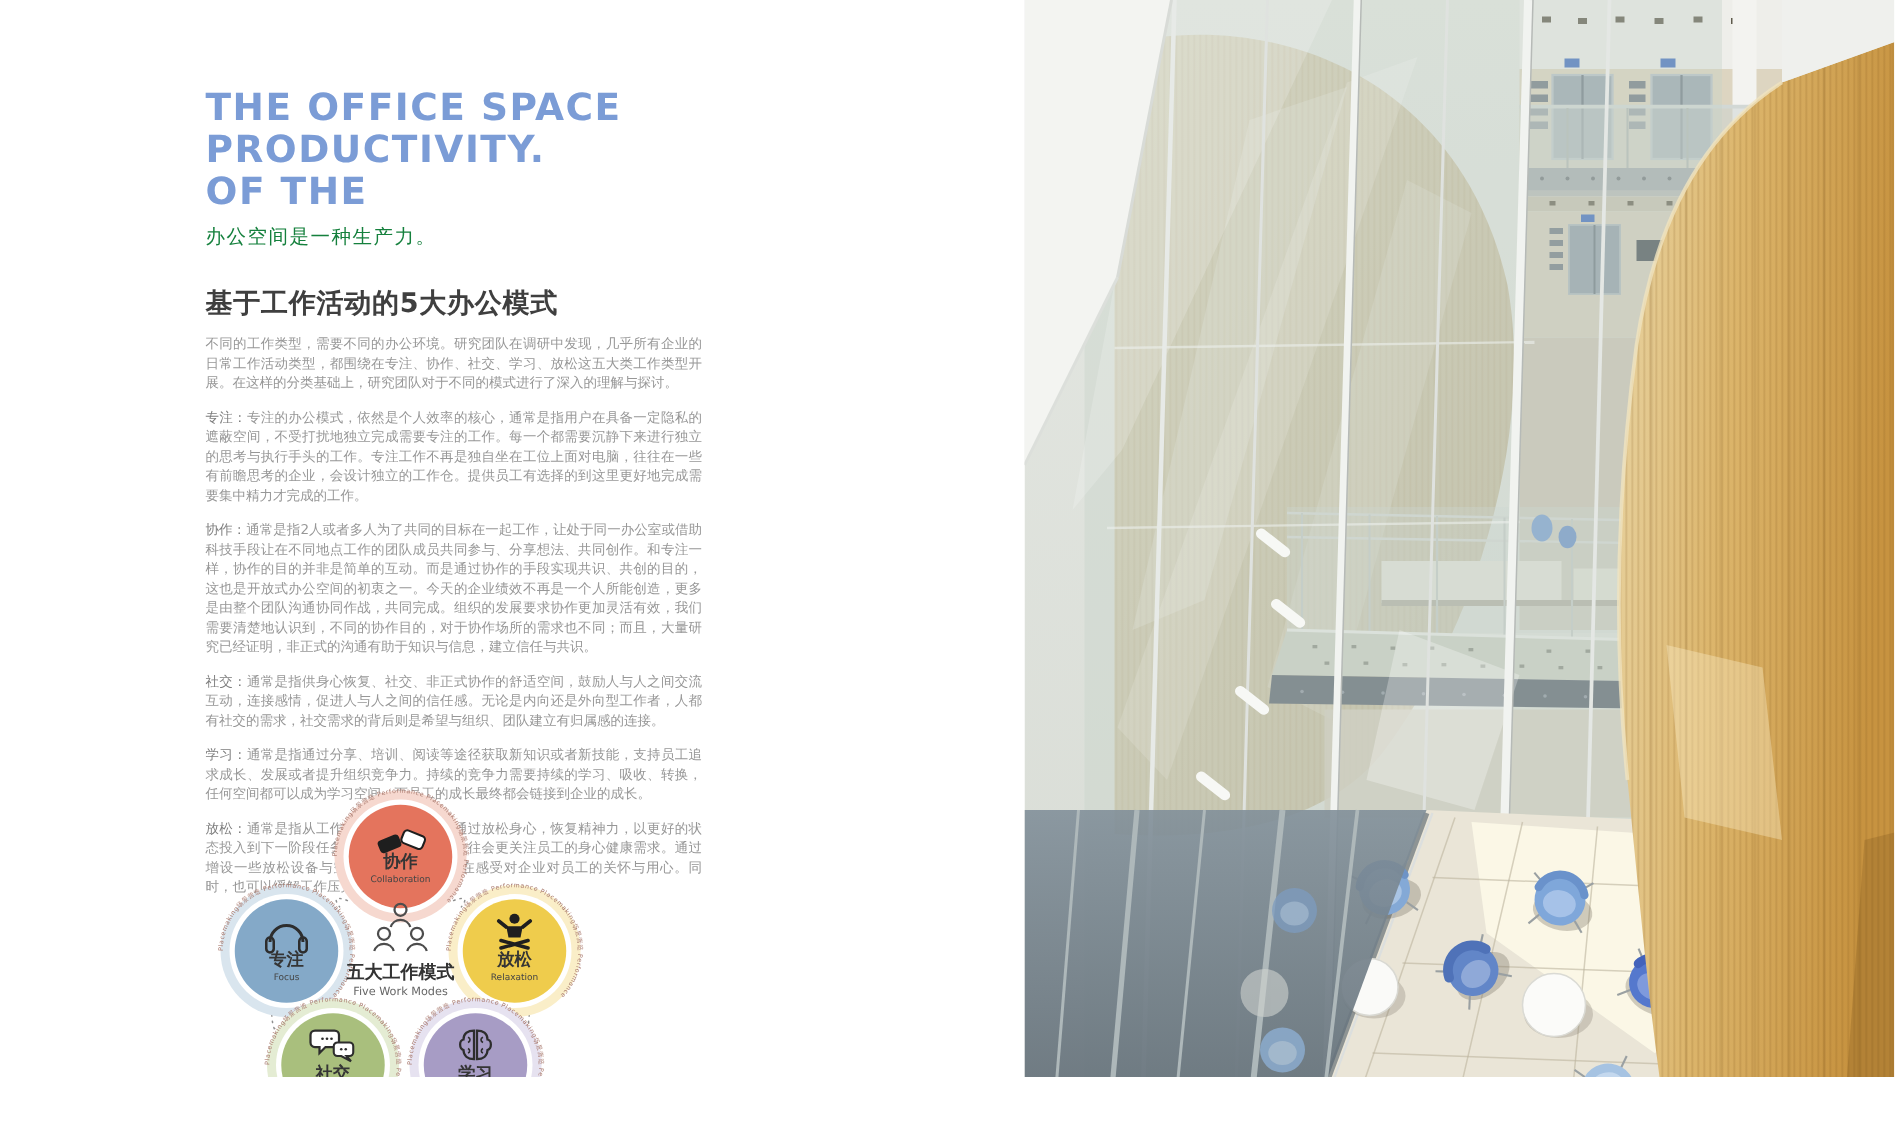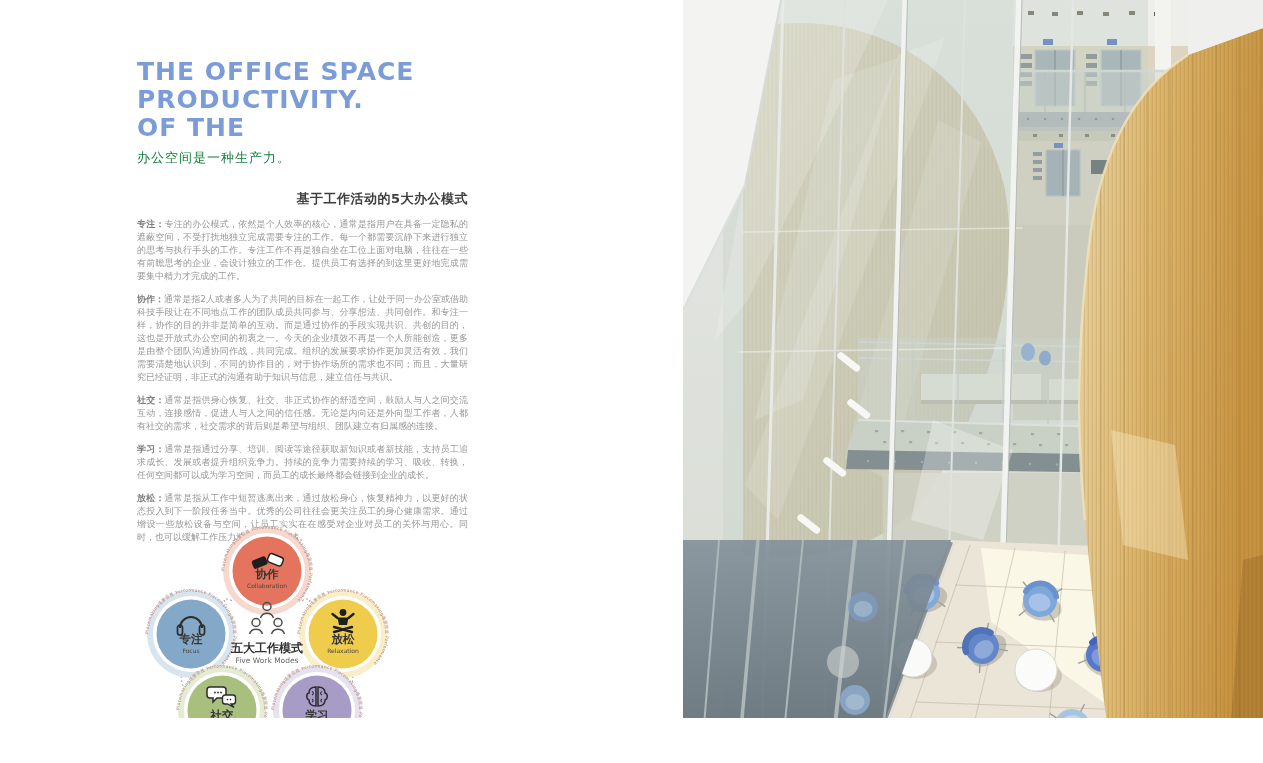--- a/index.html
+++ b/index.html
@@ -5,23 +5,23 @@
   html,body{margin:0;padding:0;background:#ffffff;}
   body{font-family:"DejaVu Sans","Liberation Sans",sans-serif;}
   #page{position:relative;width:1263px;height:718px;background:#ffffff;overflow:hidden;}
 
   
   .left-col{position:absolute;left:137px;top:0;width:331px;}
   .headline{margin-top:58px;font-weight:bold;font-size:25px;line-height:28px;
             letter-spacing:1px;color:#7b9cd6;}
   .headline span{display:block;}
   .subtitle{margin-top:7px;font-size:13px;letter-spacing:1px;color:#15803d;}
-  .section-title{margin-top:23px;font-size:13px;font-weight:bold;color:#3f3f3f;letter-spacing:.5px;text-align:right;}
+  .section-title{margin-top:23px;font-size:18px;font-weight:bold;color:#3f3f3f;letter-spacing:.5px;}
   .para{margin-top:10px;font-size:9px;line-height:13px;color:#979797;text-align:justify;}
-  .para b{color:#7e7e7e;font-weight:bold;}
+  .para b{color:#7e7e7e;font-weight:normal;}
 
   
   .diagram{position:absolute;left:134px;top:514px;width:272px;height:249px;}
 
   
   .photo{position:absolute;left:683px;top:0;width:580px;height:763px;}
 </style>
 </head>
 <body>
 
@@ -29,20 +29,21 @@
 
   <div class="left-col">
     <div class="headline">
       <span>THE OFFICE SPACE</span>
       <span>PRODUCTIVITY.</span>
       <span>OF THE</span>
     </div>
     <div class="subtitle">办公空间是一种生产力。</div>
     <div class="section-title">基于工作活动的5大办公模式</div>
 
+    <p class="para">不同的工作类型，需要不同的办公环境。研究团队在调研中发现，几乎所有企业的日常工作活动类型，都围绕在专注、协作、社交、学习、放松这五大类工作类型开展。在这样的分类基础上，研究团队对于不同的模式进行了深入的理解与探讨。</p>
 
     <p class="para"><b>专注：</b><span>专注的办公模式，依然是个人效率的核心，通常是指用户在具备一定隐私的遮蔽空间，不受打扰地独立完成需要专注的工作。每一个都需要沉静下来进行独立的思考与执行手头的工作。专注工作不再是独自坐在工位上面对电脑，往往在一些有前瞻思考的企业，会设计独立的工作仓。提供员工有选择的到这里更好地完成需要集中精力才完成的工作。</span></p>
     <p class="para"><b>协作：</b><span>通常是指2人或者多人为了共同的目标在一起工作，让处于同一办公室或借助科技手段让在不同地点工作的团队成员共同参与、分享想法、共同创作。和专注一样，协作的目的并非是简单的互动。而是通过协作的手段实现共识、共创的目的，这也是开放式办公空间的初衷之一。今天的企业绩效不再是一个人所能创造，更多是由整个团队沟通协同作战，共同完成。组织的发展要求协作更加灵活有效，我们需要清楚地认识到，不同的协作目的，对于协作场所的需求也不同；而且，大量研究已经证明，非正式的沟通有助于知识与信息，建立信任与共识。</span></p>
     <p class="para"><b>社交：</b><span>通常是指供身心恢复、社交、非正式协作的舒适空间，鼓励人与人之间交流互动，连接感情，促进人与人之间的信任感。无论是内向还是外向型工作者，人都有社交的需求，社交需求的背后则是希望与组织、团队建立有归属感的连接。</span></p>
     <p class="para"><b>学习：</b><span>通常是指通过分享、培训、阅读等途径获取新知识或者新技能，支持员工追求成长、发展或者提升组织竞争力。持续的竞争力需要持续的学习、吸收、转换，任何空间都可以成为学习空间，而员工的成长最终都会链接到企业的成长。</span></p>
     <p class="para"><b>放松：</b><span>通常是指从工作中短暂逃离出来，通过放松身心，恢复精神力，以更好的状态投入到下一阶段任务当中。优秀的公司往往会更关注员工的身心健康需求。通过增设一些放松设备与空间，让员工实实在在感受对企业对员工的关怀与用心。同时，也可以缓解工作压力造成的负面情绪。</span></p>
   </div>
 
   <svg class="diagram" viewBox="0 0 272 249">
     <defs>

